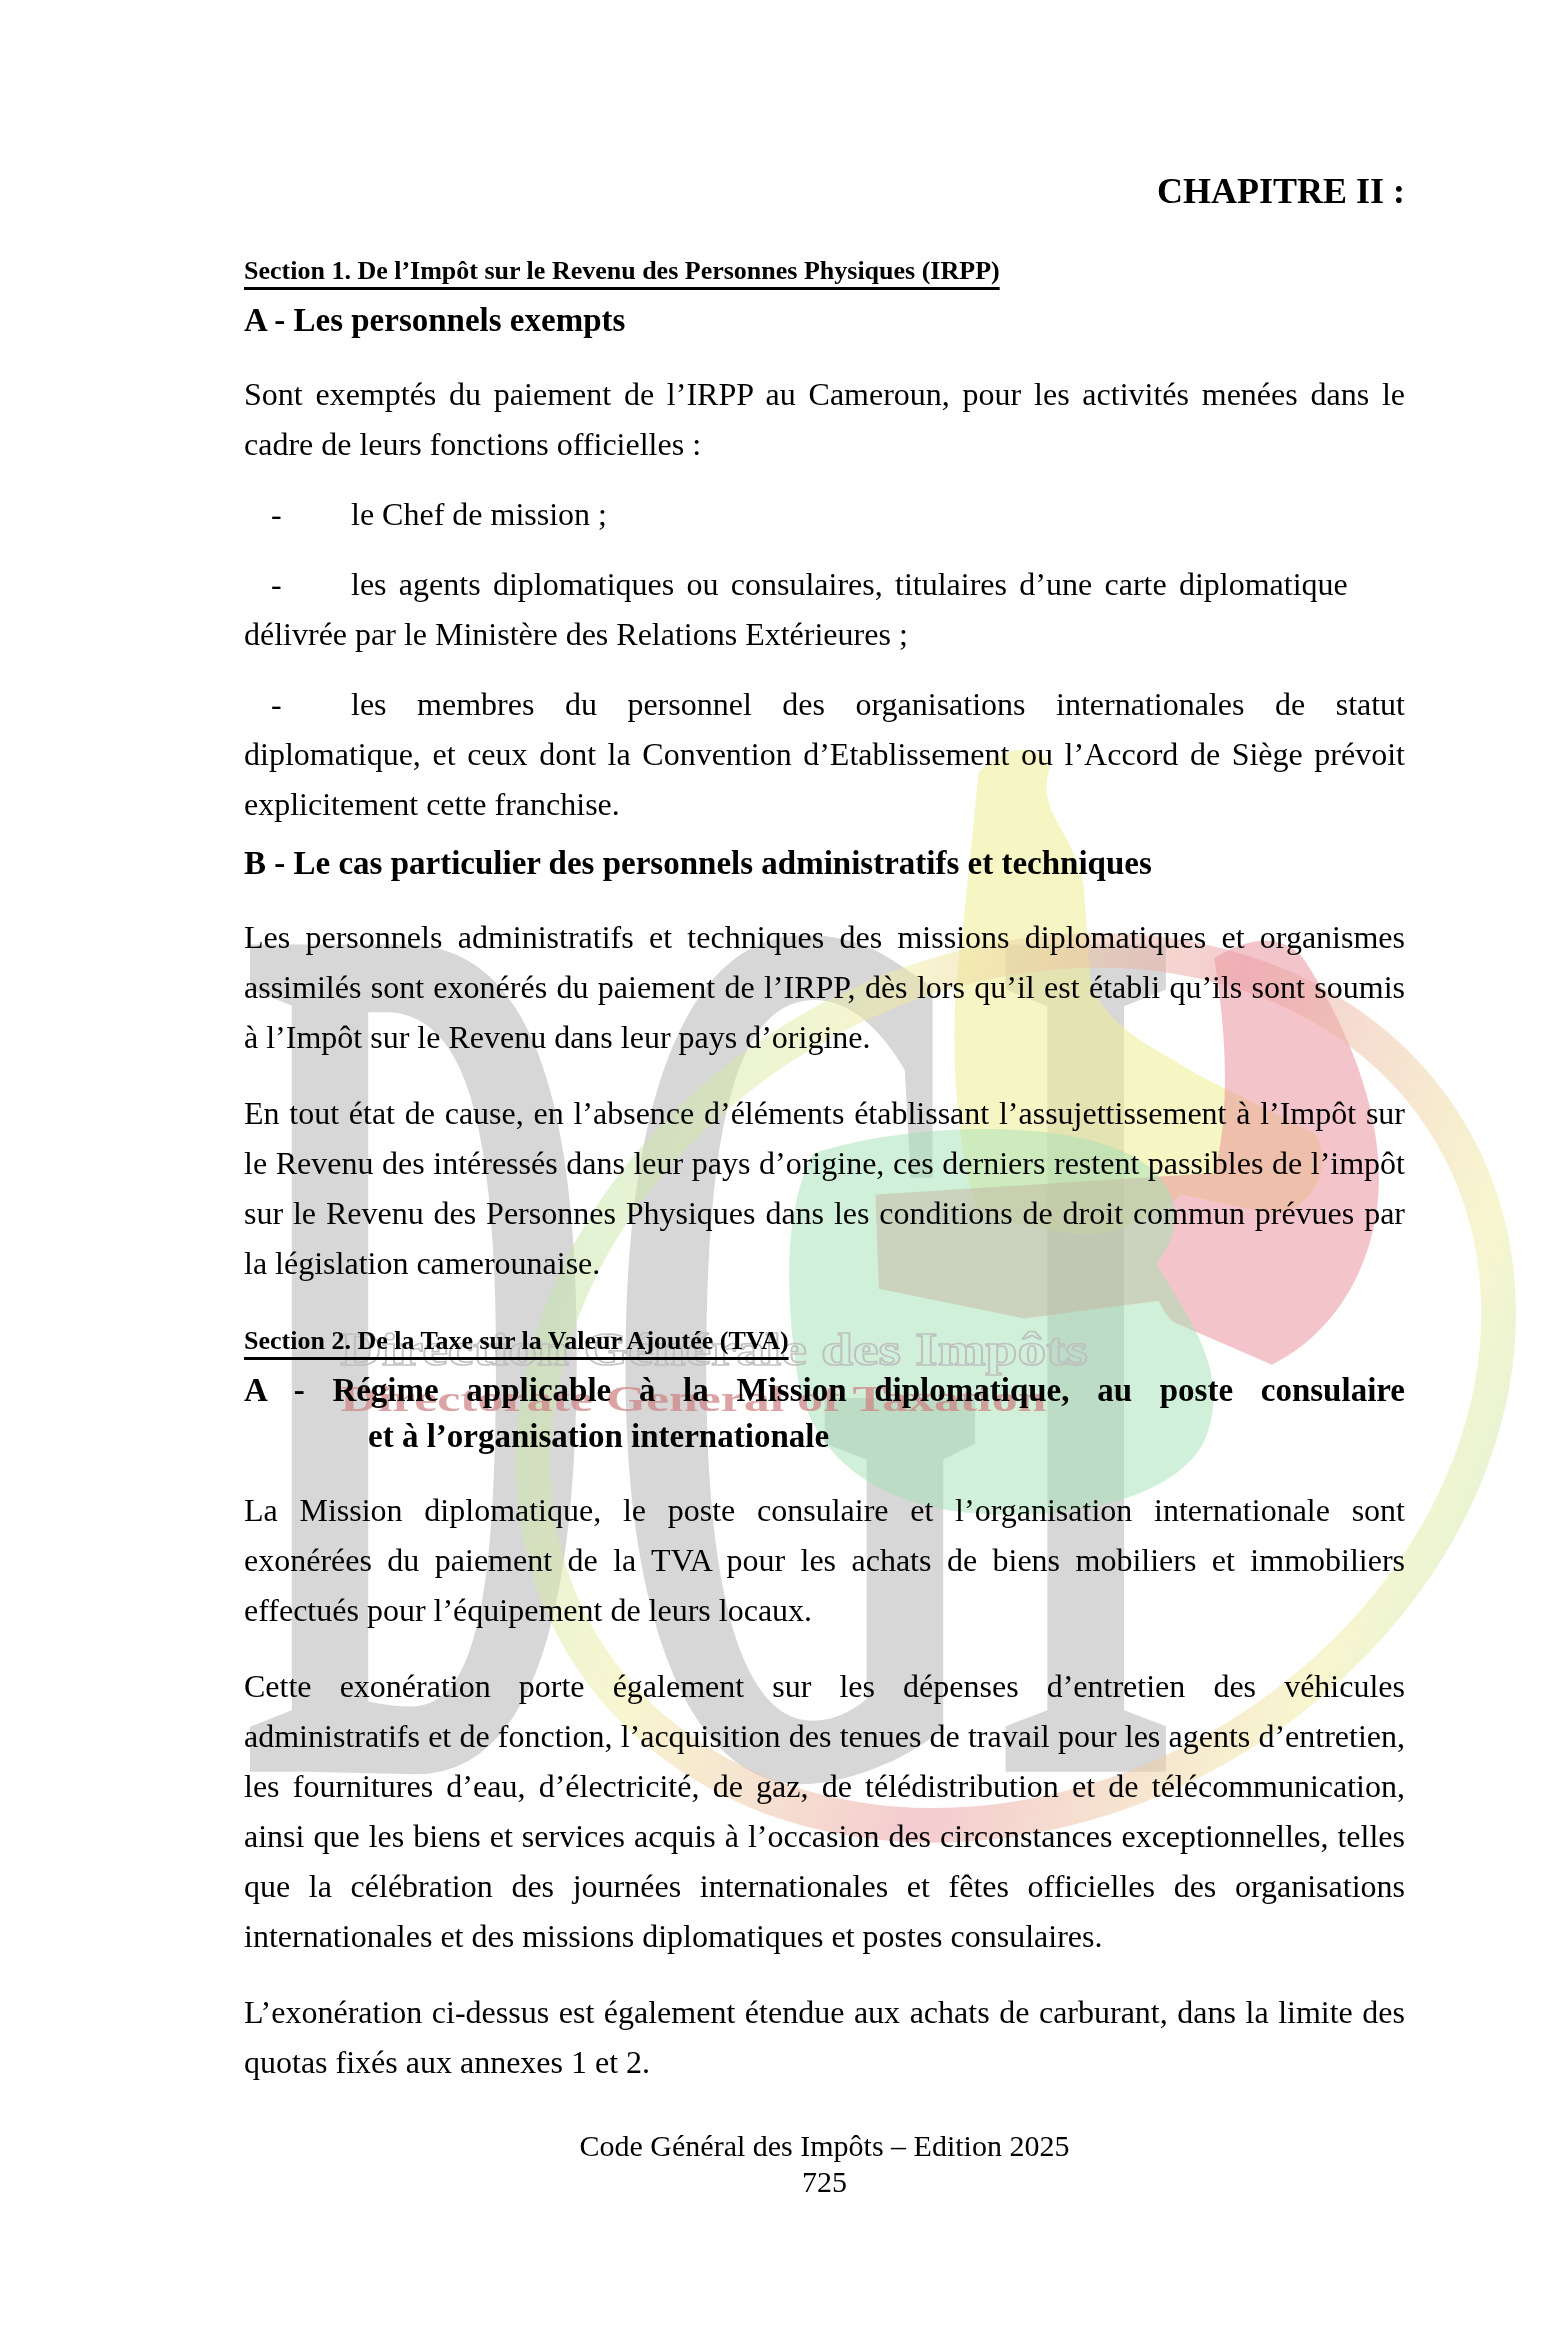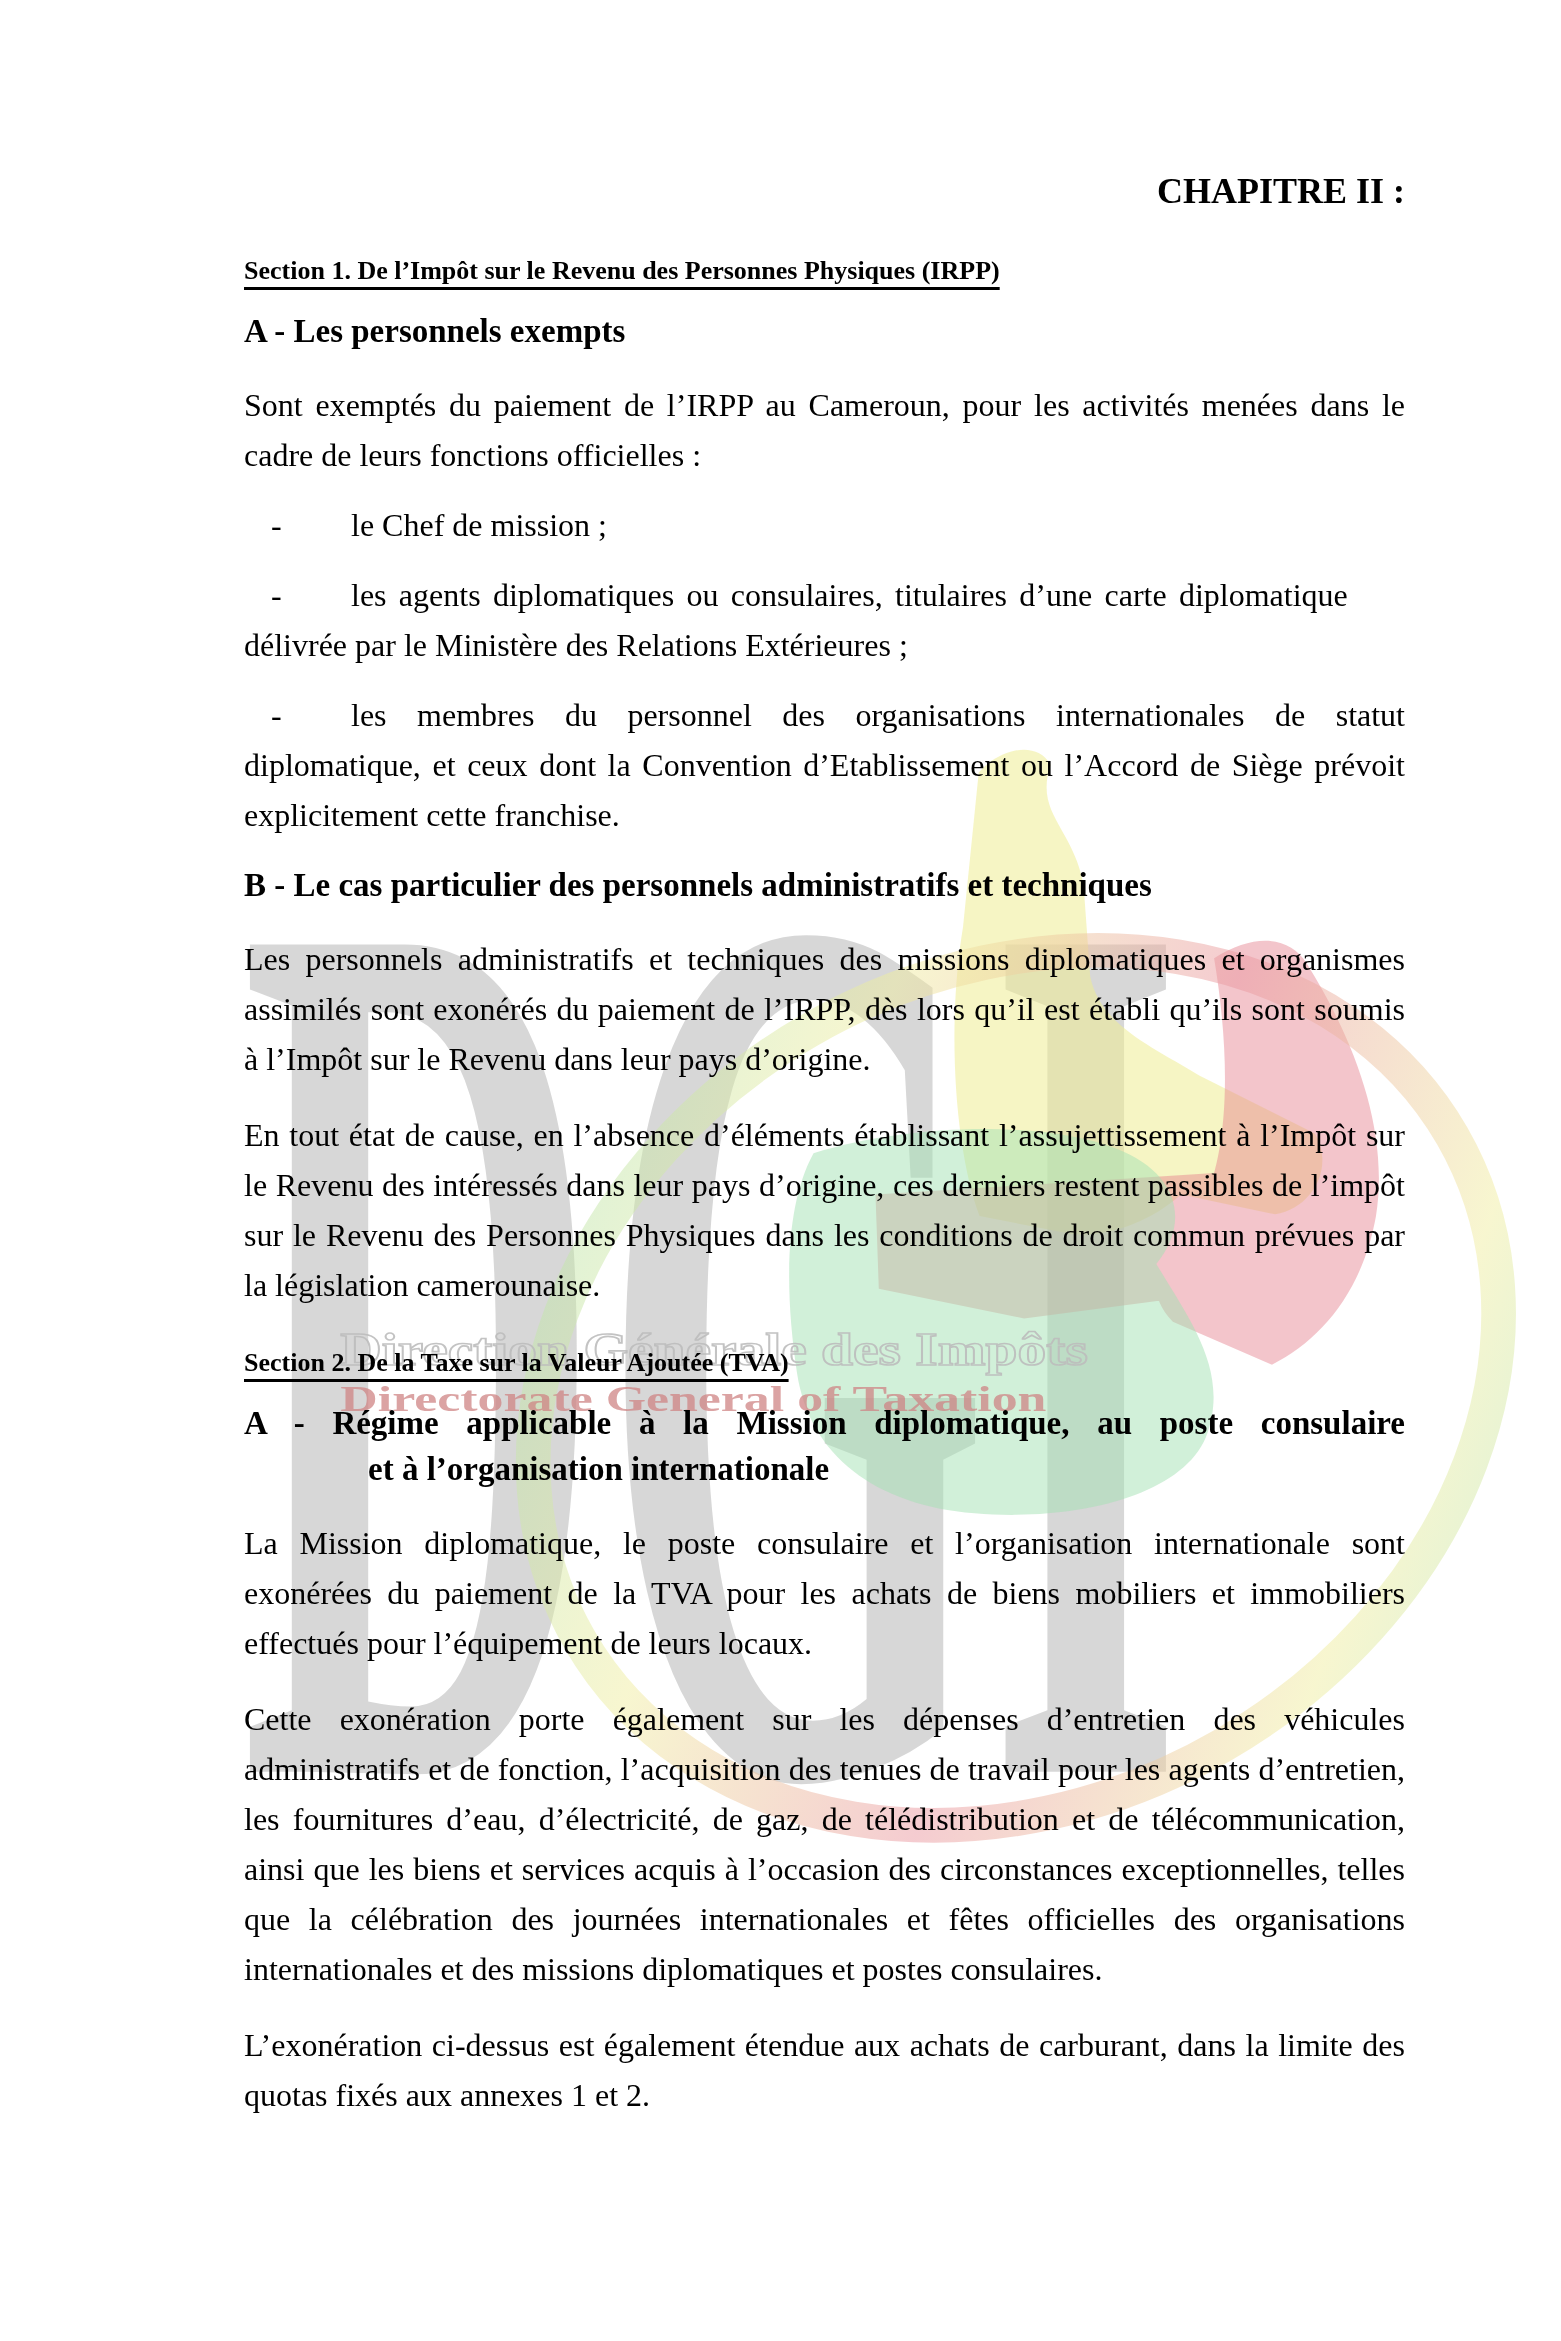--- a/index.html
+++ b/index.html
@@ -34,21 +34,21 @@
   .section-heading {
     margin-top:38px;
     font-size:26px;
     font-weight:bold;
     white-space:nowrap;
     text-decoration:underline;
     text-decoration-thickness:3.3px;
     text-underline-offset:8.3px;
   }
   .sub-heading {
-    margin-top:22px;
+    margin-top:11px;
     font-size:33px;
     font-weight:bold;
     line-height:46px;
   }
   .sub-heading .line-justify {
     text-align:justify;
     text-align-last:justify;
   }
   .sub-heading .line-indent {
     padding-left:124px;
@@ -179,15 +179,19 @@
     </div>
 
     <p class="body-para">La Mission diplomatique, le poste consulaire et l’organisation internationale sont exonérées du paiement de la TVA pour les achats de biens mobiliers et immobiliers effectués pour l’équipement de leurs locaux.</p>
 
     <p class="body-para">Cette exonération porte également sur les dépenses d’entretien des véhicules administratifs et de fonction, l’acquisition des tenues de travail pour les agents d’entretien, les fournitures d’eau, d’électricité, de gaz, de télédistribution et de télécommunication, ainsi que les biens et services acquis à l’occasion des circonstances exceptionnelles, telles que la célébration des journées internationales et fêtes officielles des organisations internationales et des missions diplomatiques et postes consulaires.</p>
 
     <p class="body-para">L’exonération ci-dessus est également étendue aux achats de carburant, dans la limite des quotas fixés aux annexes 1 et 2.</p>
 
   </main>
 
+  <footer class="footer">
+    <div>Code Général des Impôts – Edition 2025</div>
+    <div>725</div>
+  </footer>
 
 </div>
 
 
 </body></html>

